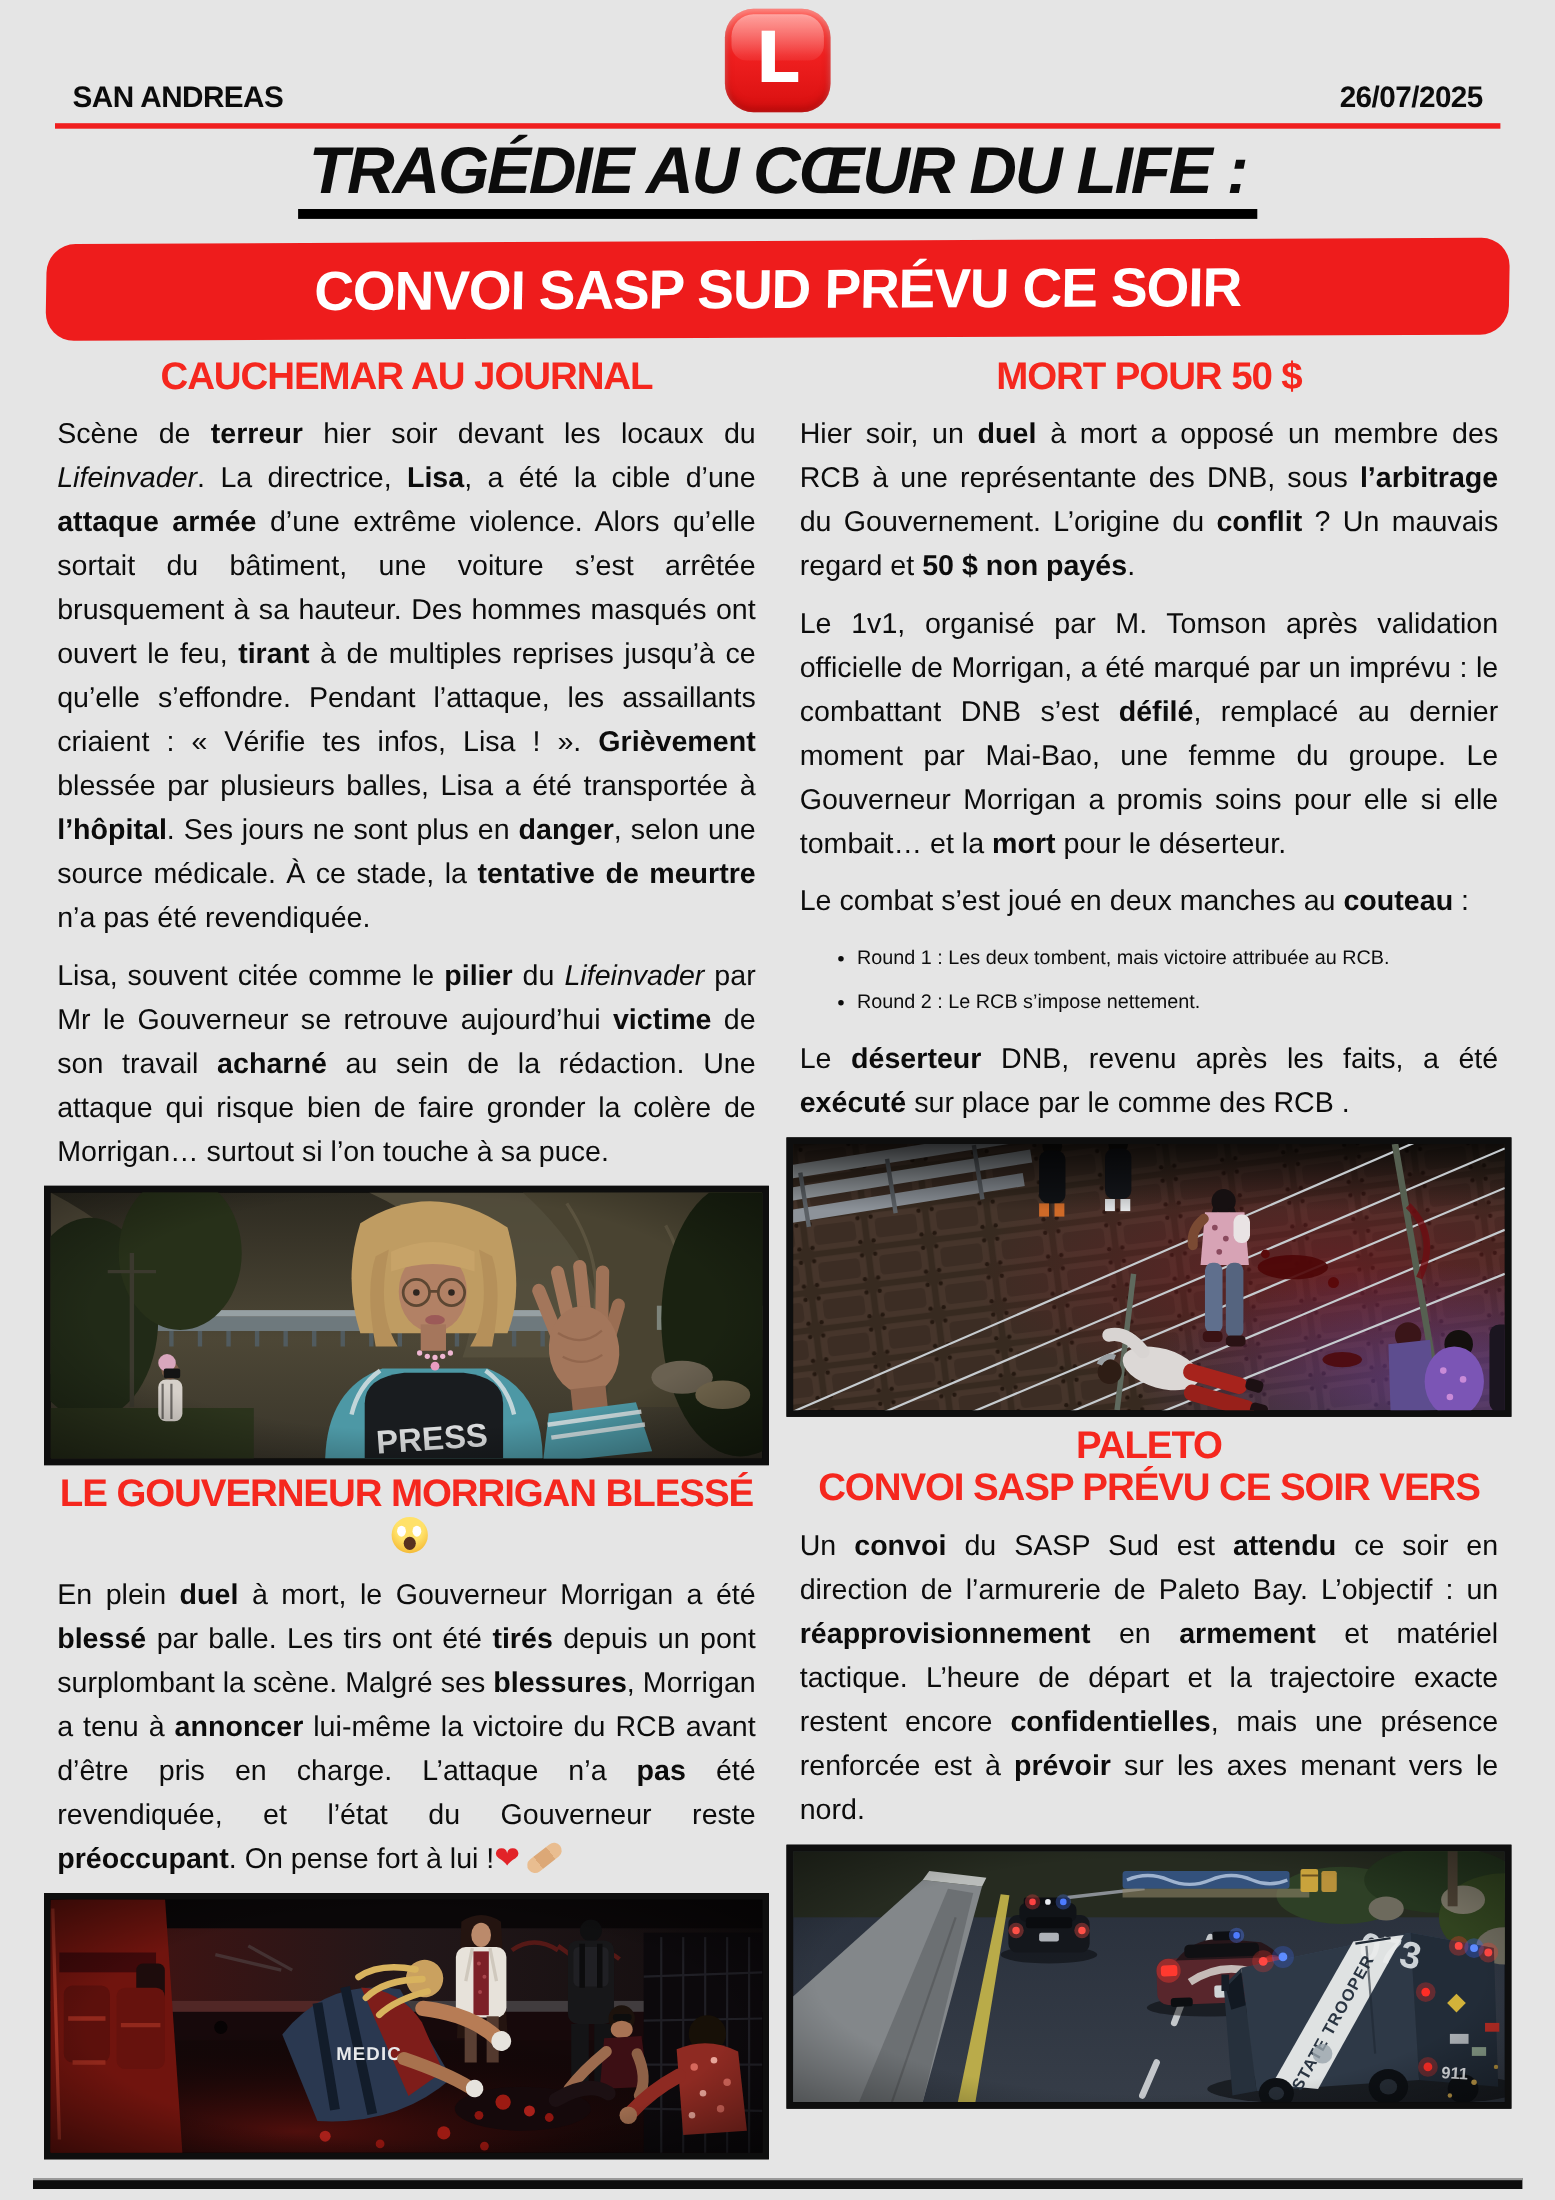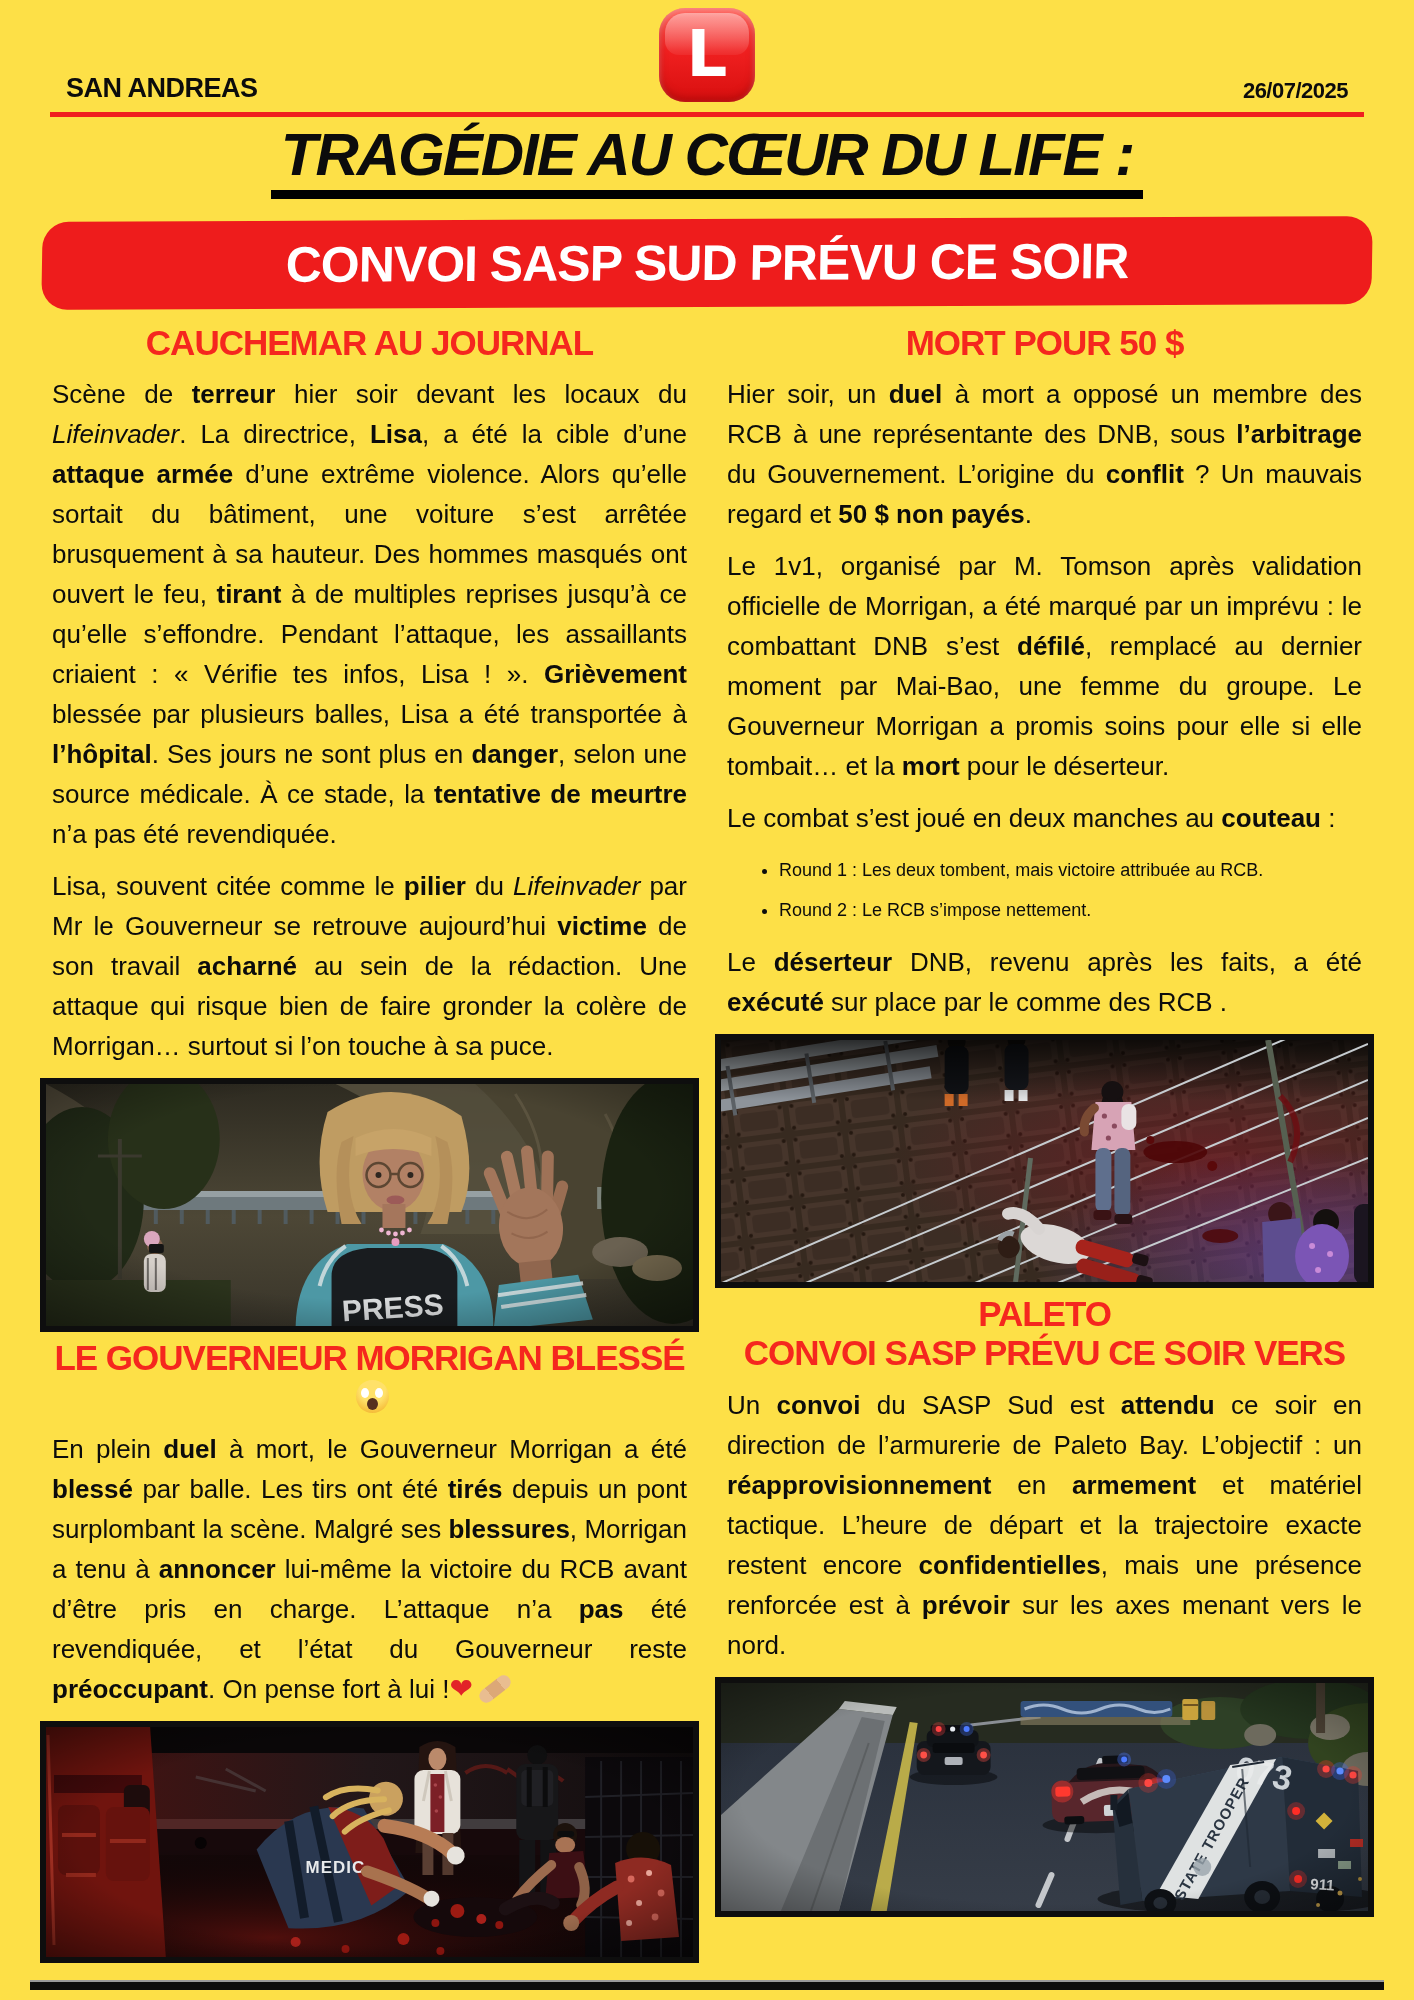--- a/index.html
+++ b/index.html
@@ -1,23 +1,23 @@
 <!DOCTYPE html>
 <html lang="fr"><head>
 <meta charset="utf-8">
 <style>
   html,body{margin:0;padding:0;background:#ffffff;}
-  .page{position:relative;width:1414px;height:2000px;background:#fde047;overflow:hidden;
+  .page{position:relative;width:1414px;height:2000px;background:#e5e5e5;overflow:hidden;
         font-family:"Liberation Sans",sans-serif;color:#0c0c0c;}
   .inner{padding:0 40px;}
 
   
   .masthead{position:relative;height:112px;}
   .paper-name{position:absolute;left:26px;bottom:8px;font-size:27px;font-weight:700;letter-spacing:-0.5px;}
-  .issue-date{position:absolute;right:26px;bottom:8px;font-size:22px;font-weight:700;letter-spacing:-0.5px;}
+  .issue-date{position:absolute;right:26px;bottom:8px;font-size:27px;font-weight:700;letter-spacing:-0.5px;}
   .logo{position:absolute;left:50%;top:8px;transform:translateX(-50%);width:96px;height:94px;border-radius:26px;
         background:linear-gradient(180deg,#ff5a52 0%,#f02020 45%,#d80f0f 100%);box-shadow:inset 0 3px 6px rgba(255,255,255,.35), inset 0 -4px 8px rgba(120,0,0,.4);}
   .logo .gloss{position:absolute;left:6px;top:5px;right:6px;height:42px;border-radius:20px 20px 14px 14px;background:linear-gradient(180deg,rgba(255,255,255,.45),rgba(255,255,255,.06));}
   .logo .glyph{position:absolute;left:50%;top:50%;transform:translate(-50%,-52%);font-size:64px;font-weight:700;color:#fff;line-height:1;
                font-family:"DejaVu Sans",sans-serif;}
   .rule-red{height:5px;background:#f01f1f;margin:0 10px;}
 
   
   .headline{text-align:center;margin-top:8px;line-height:1;}
   .headline .hl-line{display:inline-block;font-size:60px;font-weight:700;font-style:italic;letter-spacing:-2px;

